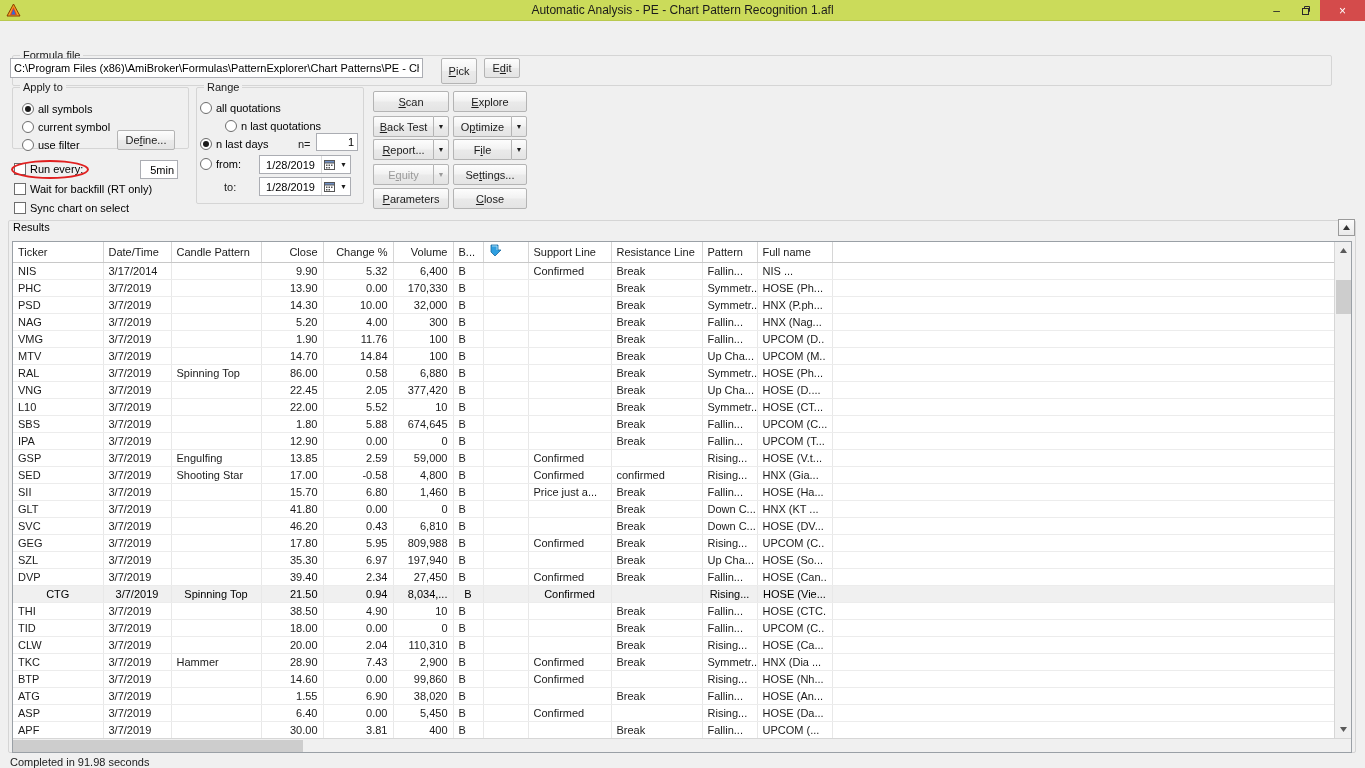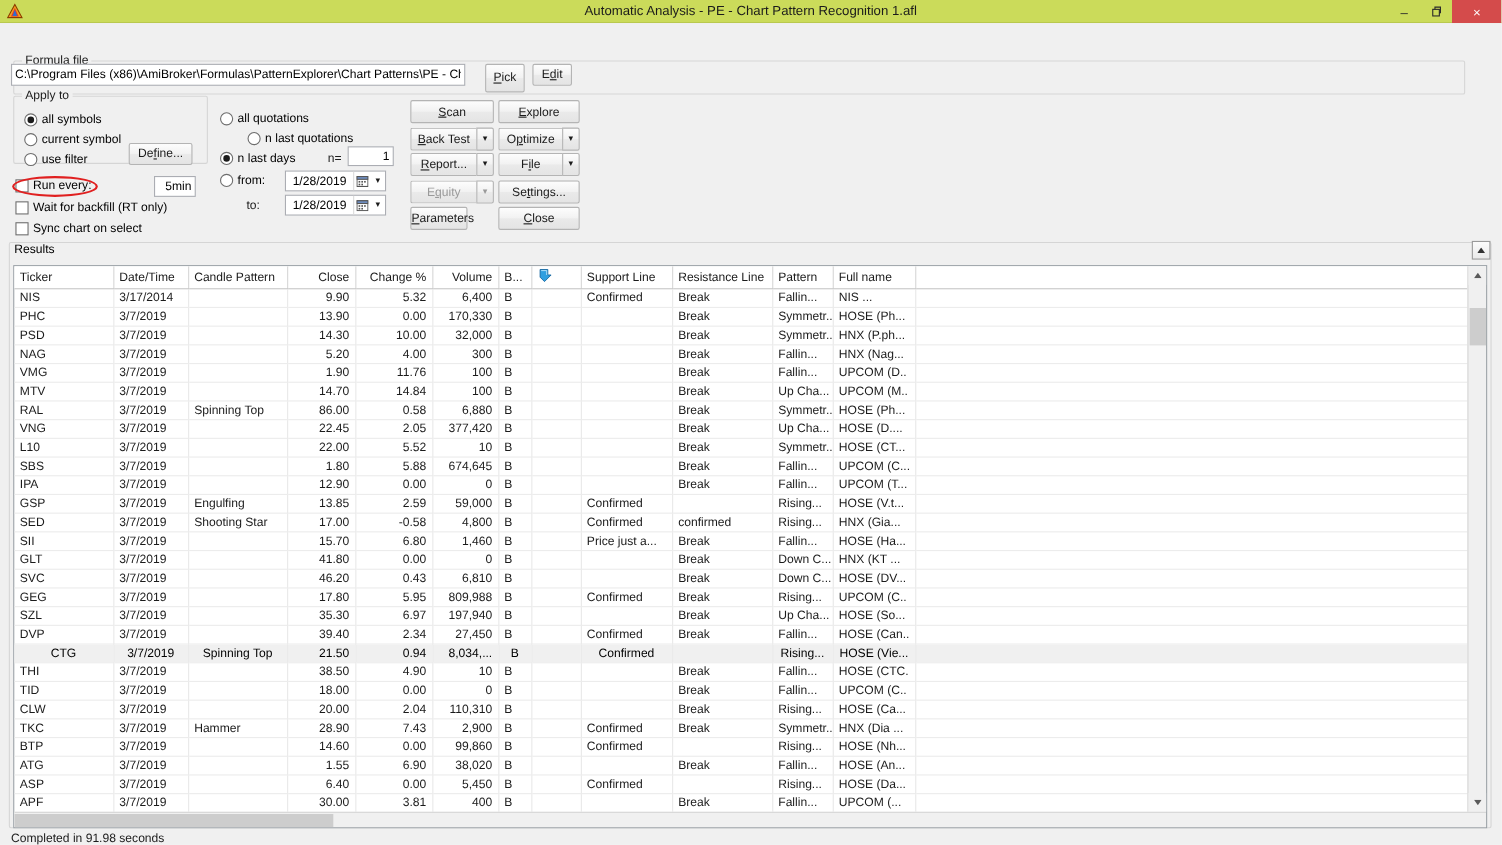--- a/index.html
+++ b/index.html
@@ -381,20 +381,23 @@
 
   <div class="check-row" style="left:14px; top:162px;">
     <span class="checkbox"></span>
     <span>Wait for backfill (RT only)</span>
   </div>
   <div class="check-row" style="left:14px; top:181px;">
     <span class="checkbox"></span>
     <span>Sync chart on select</span>
   </div>
 
+  <div class="groupbox" id="grp-range">
+    <span class="gb-title">Range</span>
+  </div>
   <div class="radio-row" style="left:200px; top:81px;">
     <span class="radio"></span>
     <span>all quotations</span>
   </div>
   <div class="radio-row" style="left:200px; top:99px;margin-left:25px;">
     <span class="radio"></span>
     <span>n last quotations</span>
   </div>
   <div class="radio-row" style="left:200px; top:117px;">
     <span class="radio checked"></span>
@@ -464,21 +467,21 @@
     <div class="main">F<span class="ul">i</span>le</div>
     <div class="arrow">▼</div>
   </div>
 
   <div class="splitbtn disabled" style="left:373px; top:143px; width:76px;">
     <div class="main">E<span class="ul">q</span>uity</div>
     <div class="arrow">▼</div>
   </div>
   <button class="btn cmdbtn" style="left:453px; top:143px; width:74px;">Se<span class="ul">t</span>tings...</button>
 
-  <button class="btn cmdbtn" style="left:373px; top:167px; width:52px;"><span class="ul">P</span>arameters</button>
+  <button class="btn cmdbtn" style="left:373px; top:167px; width:76px;"><span class="ul">P</span>arameters</button>
   <button class="btn cmdbtn" style="left:453px; top:167px; width:74px;"><span class="ul">C</span>lose</button>
 
   <div class="groupbox" id="grp-results"></div>
   <span id="results-title">Results</span>
   <div id="scroll-up-btn">
     <svg width="7" height="5" viewBox="0 0 7 5">
         <polygon points="3.5,0 7,5 0,5" fill="#333"></polygon>
       </svg>
   </div>
 

